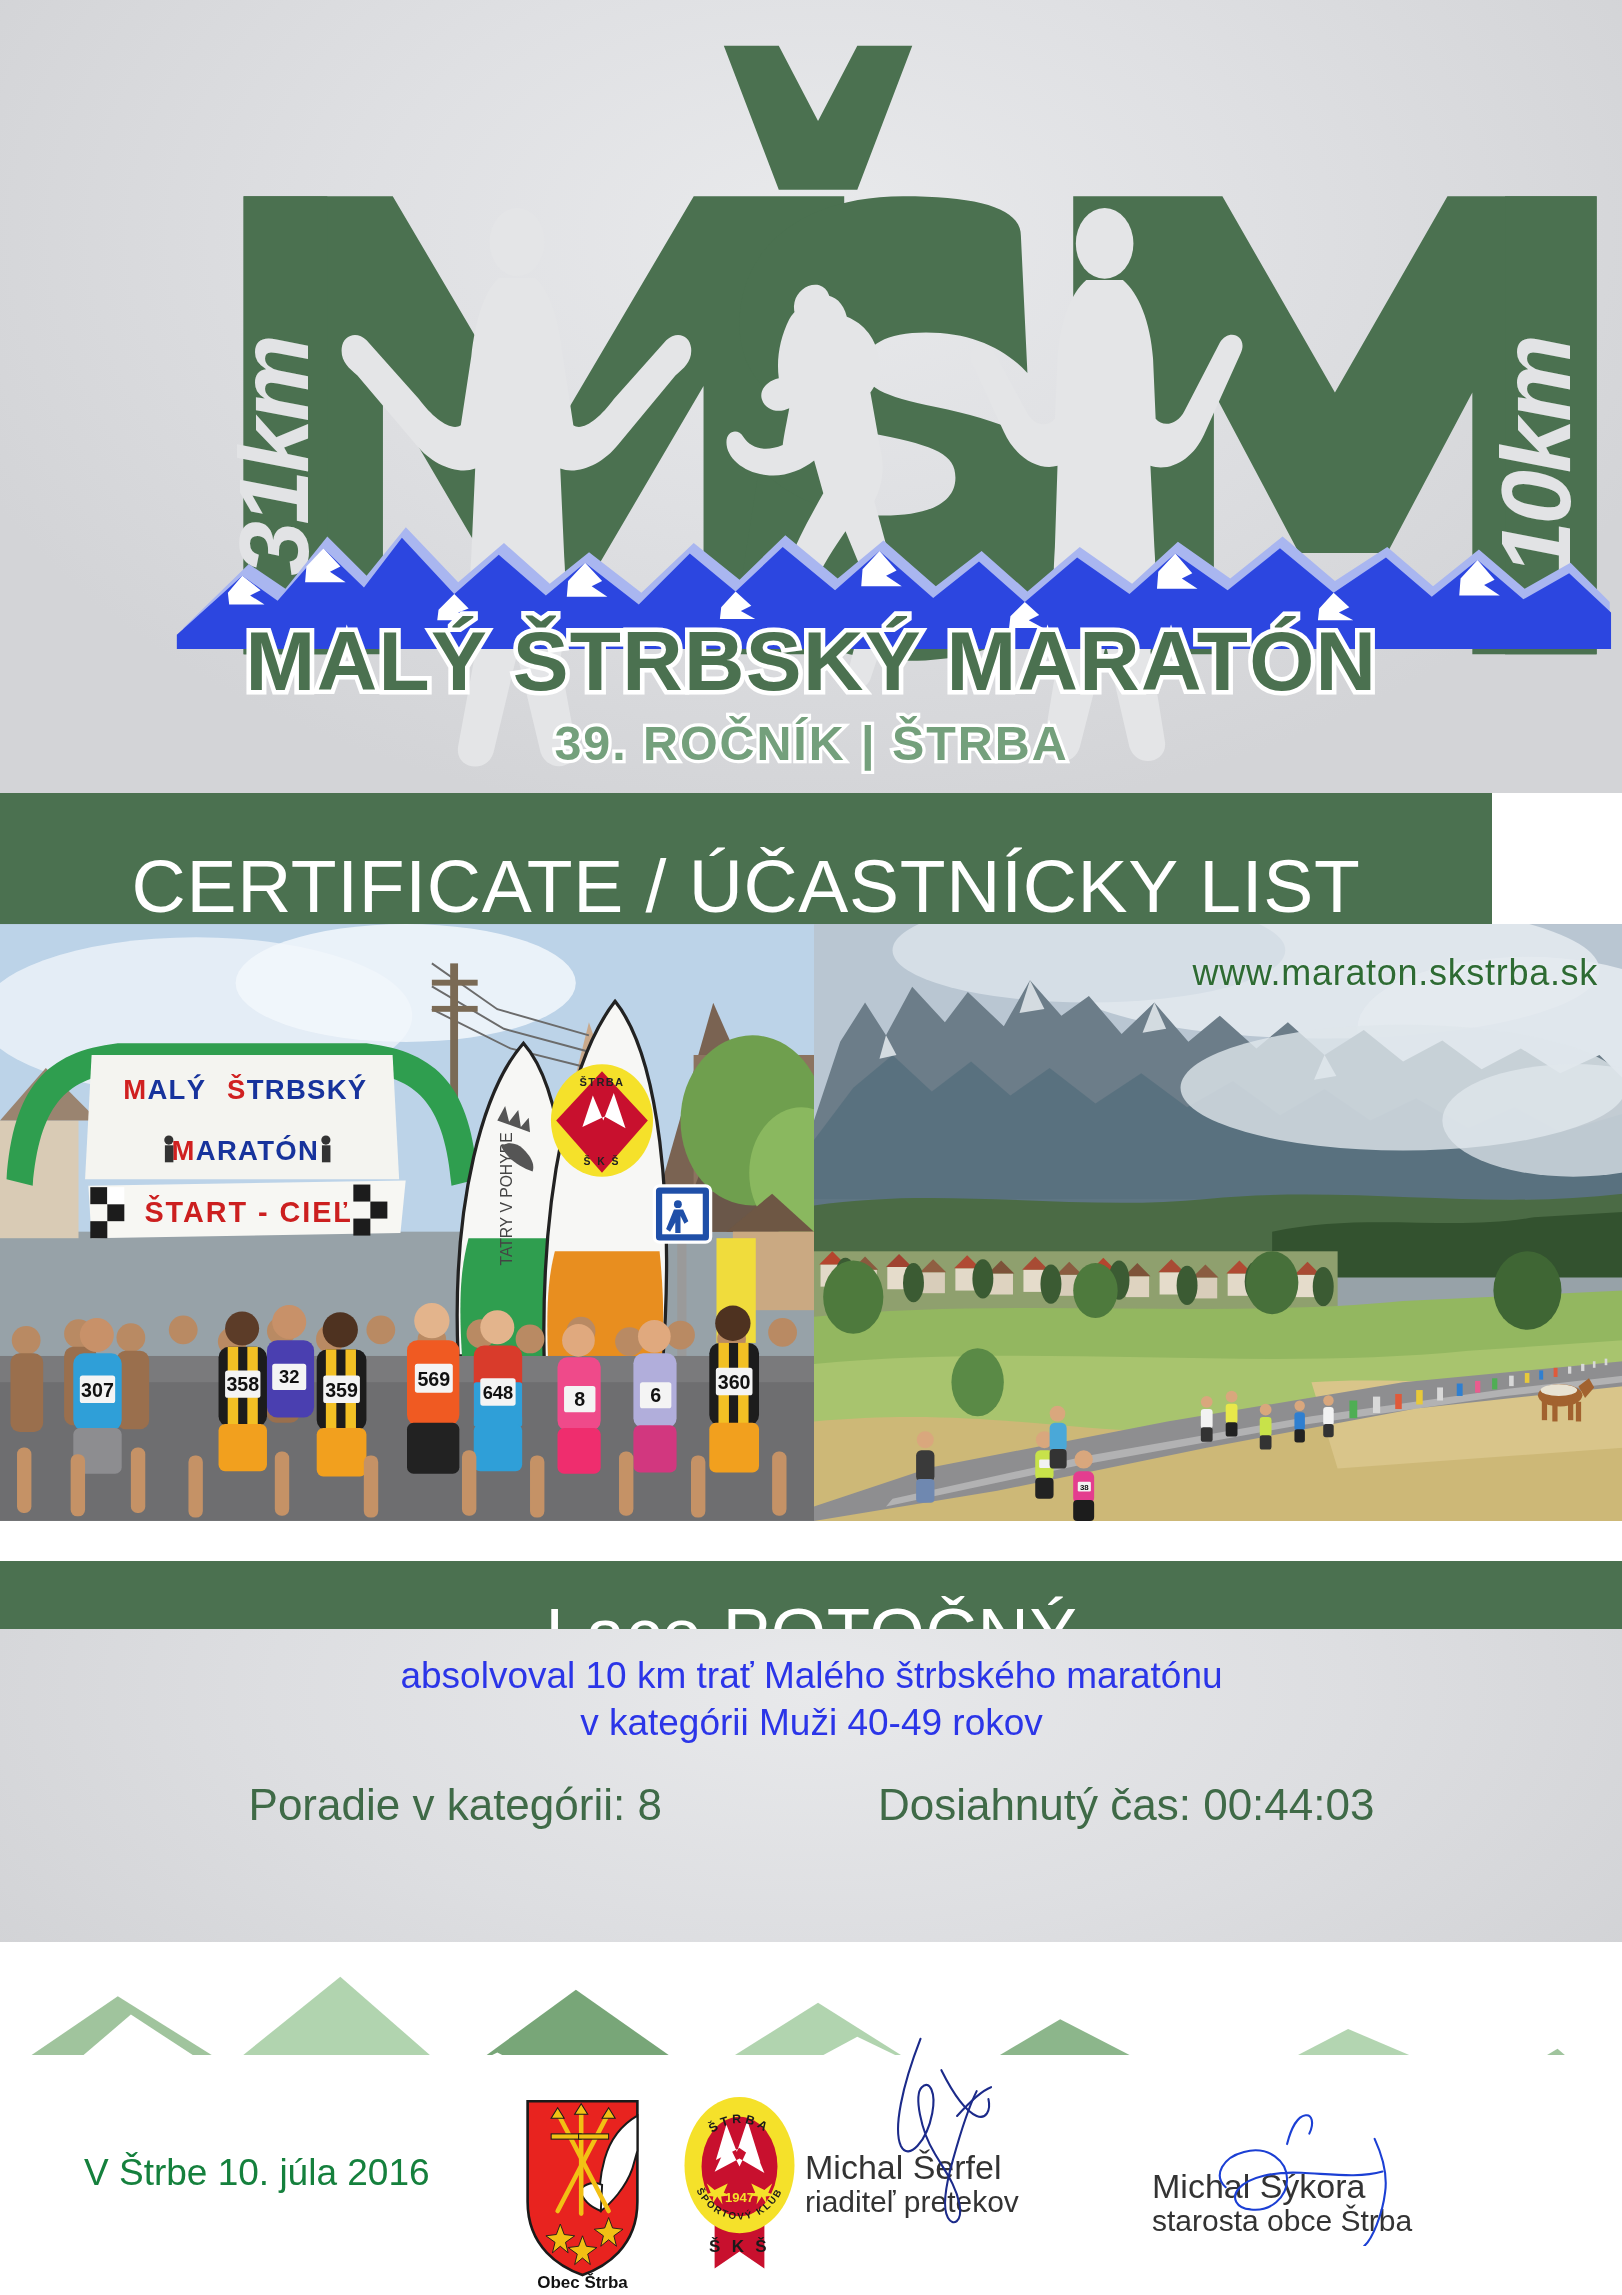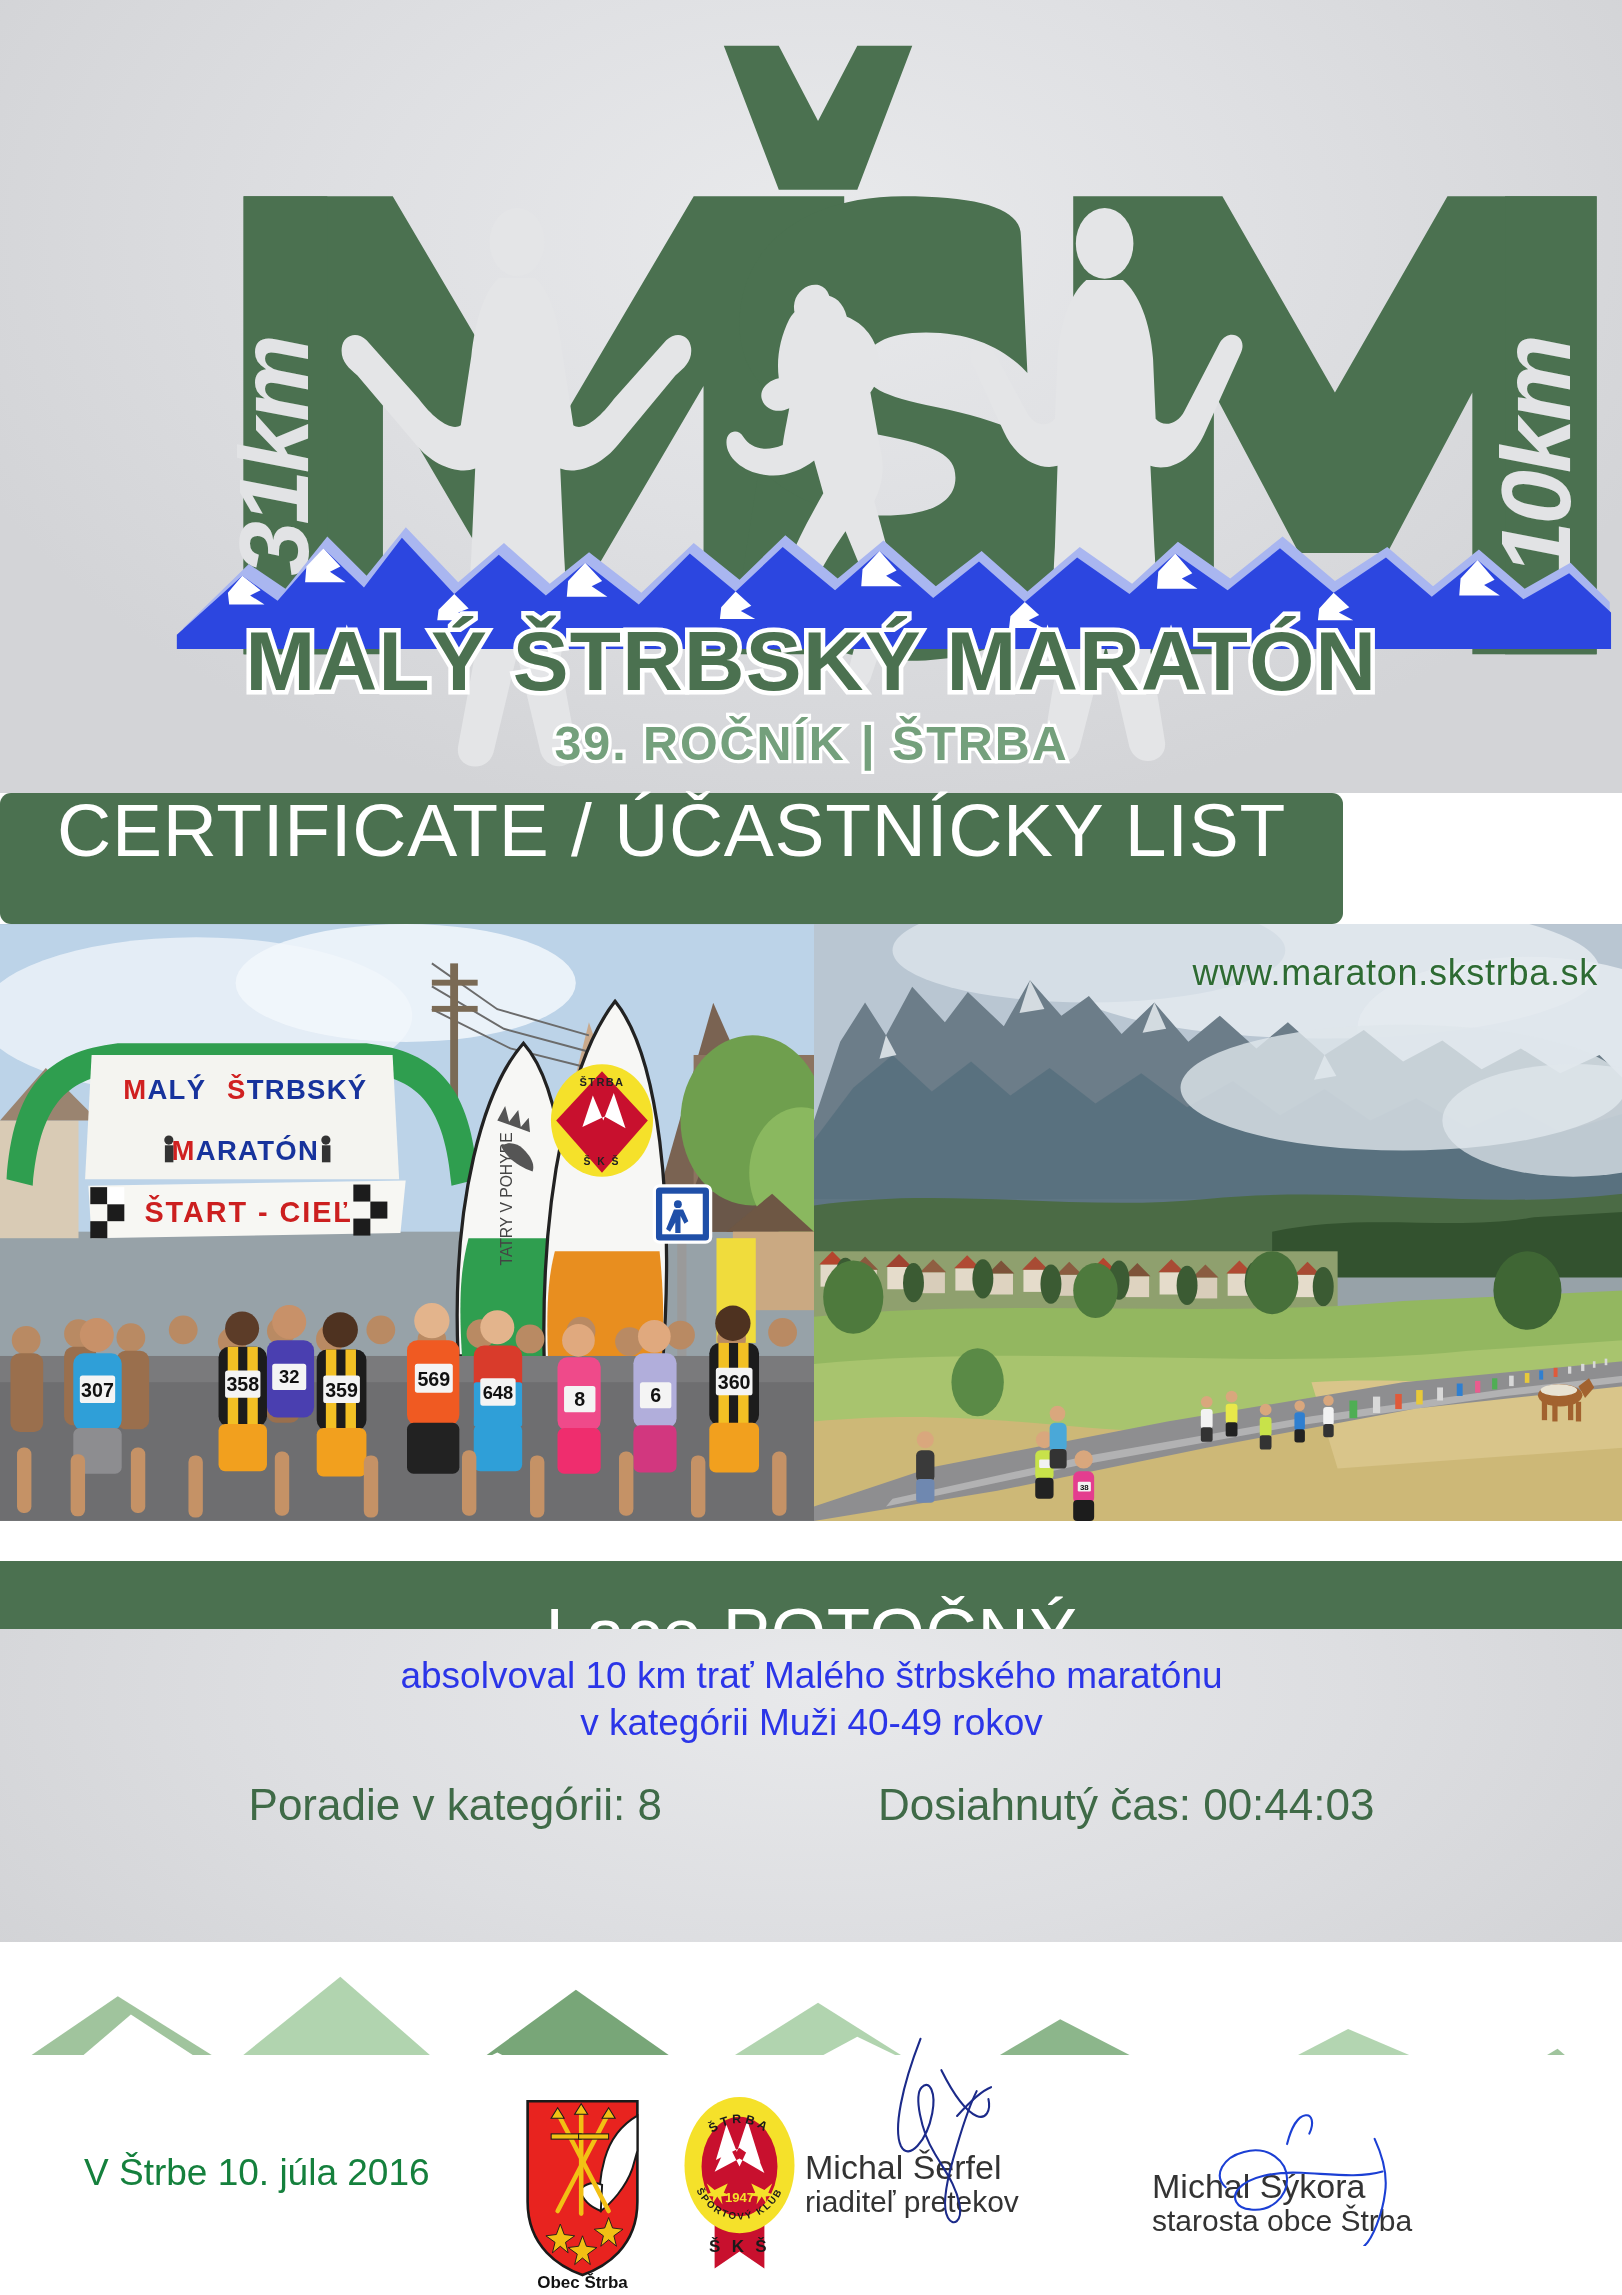--- a/index.html
+++ b/index.html
@@ -16,23 +16,23 @@
   .logo-area{
     position:absolute; left:0; top:0; width:1623px; height:793px;
     background:
       radial-gradient(ellipse 916px 589px at 50% 30%, #e9eaec 0%, #dfe0e3 48%, #d3d4d7 100%);
     overflow:hidden;
   }
   .logo-svg{ position:absolute; left:0; top:0; width:1623px; height:793px; }
 
   
   .cert-bar{
-    position:absolute; left:0; top:793px; width:1343px; height:131px;
+    position:absolute; left:0; top:793px; width:1492px; height:131px;
     background:#4b7150;
-    display:flex; align-items:flex-start; justify-content:center;border-radius:11px;
+    display:flex; align-items:flex-end; justify-content:center;
   }
   .cert-bar h1{
     color:#fff; font-size:75px; font-weight:400; letter-spacing:0.7px;
     white-space:nowrap; line-height:1;
     font-family:"Liberation Sans", sans-serif;
   }
 
   
   .photo-strip{
     position:absolute; left:0; top:924px; width:1623px; height:597px;

